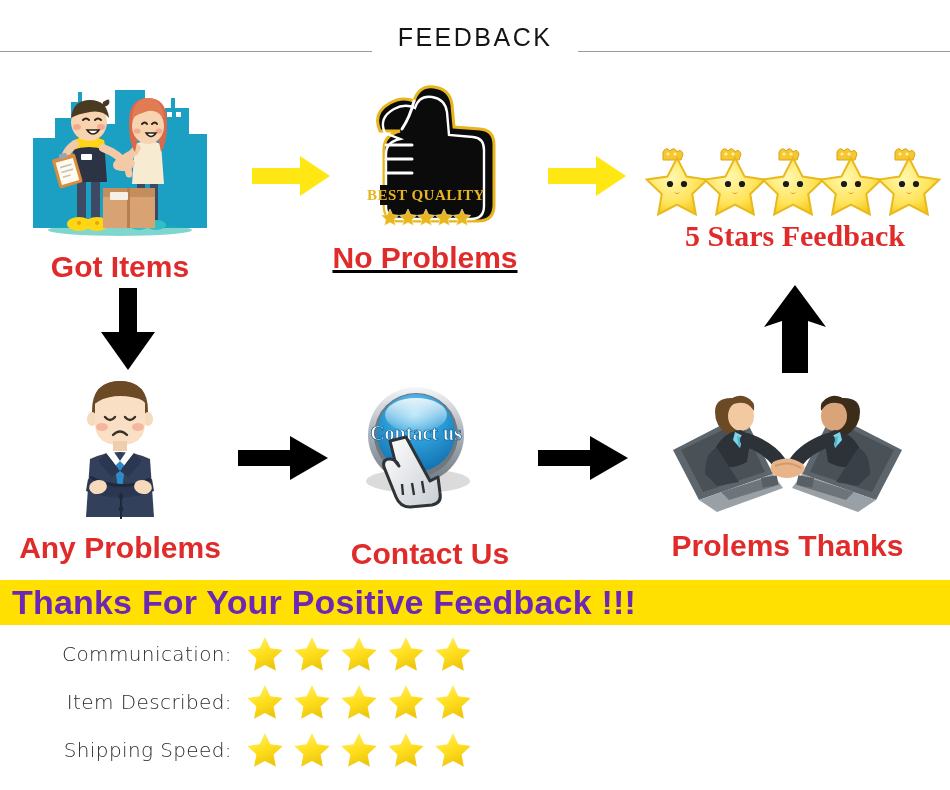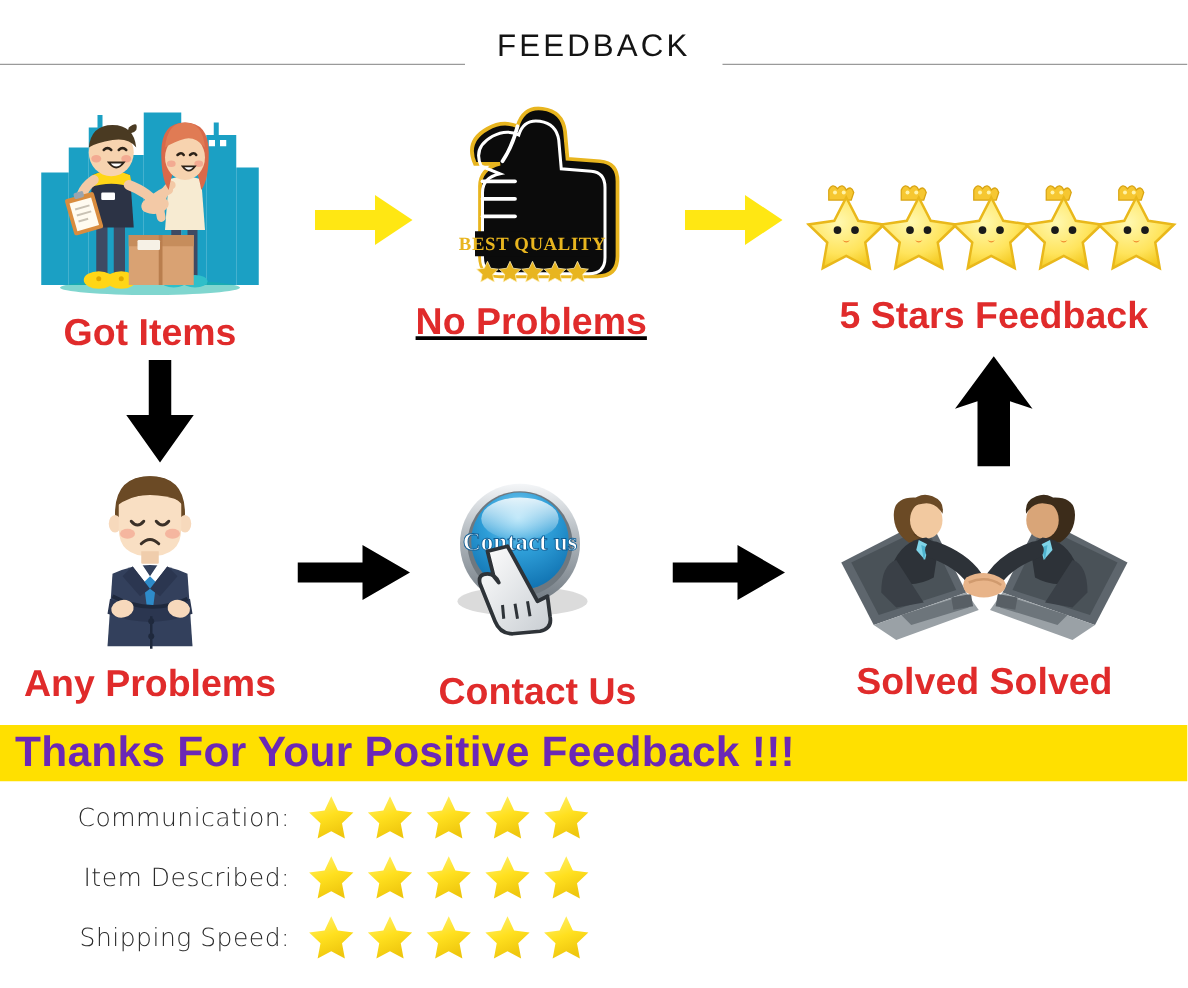--- a/index.html
+++ b/index.html
@@ -313,21 +313,21 @@
           <circle cx="19" cy="8" r="1.6" fill="#FFF3A8"></circle>
             <circle cx="26" cy="8" r="1.6" fill="#FFF3A8"></circle>
           <path d="M28 12 l9.6 18.6 l20.6 3 l-15 14.4 l3.6 20.5 l-18.8 -9.8 l-18.8 9.8 l3.6 -20.5 l-15 -14.4 l20.6 -3 z" fill="url(#cstar)" stroke="#E9B81B" stroke-width="2"></path>
           <circle cx="21" cy="38" r="3.1" fill="#1A1A1A"></circle>
           <circle cx="35" cy="38" r="3.1" fill="#1A1A1A"></circle>
           <path d="M25 46 q3 4 6 0 q-3 2 -6 0 z" fill="#F08A2E"></path>
         </g>
       </g>
     </svg>
   </div>
-  <div class="caption" style="margin-top:18px;">5 Stars Feedback</div>
+  <div class="caption" style="margin-top:1px;font-family:Liberation Serif, serif;">5 Stars Feedback</div>
 </div>
 
 <div class="arrow" style="left:95px; top:288px;">
   <svg width="66" height="84" viewBox="0 0 66 84">
     <path d="M24 0 L42 0 L42 44 L60 44 L33 82 L6 44 L24 44 Z" fill="#000000"></path>
   </svg>
 </div>
 
 <div class="arrow" style="left:762px; top:283px;">
   <svg width="66" height="92" viewBox="0 0 66 92">
@@ -485,21 +485,21 @@
         <path d="M173 48 l-5 2 l3 10 z" fill="#4FB3CE"></path>
         <path d="M163 52 q-22 8 -32 22" stroke="#2D3238" stroke-width="14" fill="none" stroke-linecap="round"></path>
       </g>
 
       <g>
         <path d="M108 74 q16 -8 30 2 q4 6 -2 10 q-14 8 -28 0 q-5 -6 0 -12 z" fill="#E8B489"></path>
         <path d="M110 78 q14 -6 26 2" stroke="#D09A6E" stroke-width="2" fill="none"></path>
       </g>
     </svg>
   </div>
-  <div class="caption" style="margin-top:6px;">Solved Solved</div>
+  <div class="caption" style="margin-top:6px;">Prolems Thanks</div>
 </div>
 
 <div class="banner">
   <span class="banner-text">Thanks For Your Positive Feedback !!!</span>
 </div>
 
 <div class="ratings">
 
   <div class="rating-row">
     <div class="rating-label">Communication:</div>

